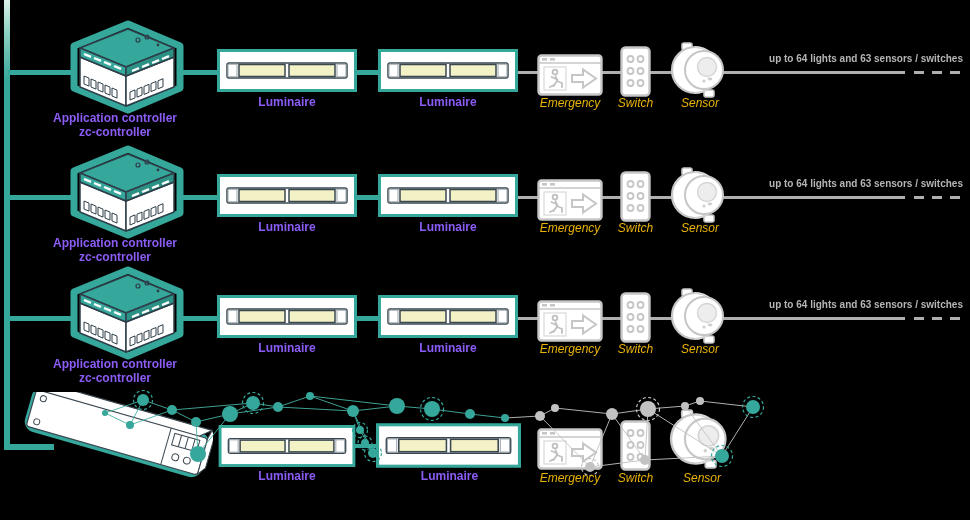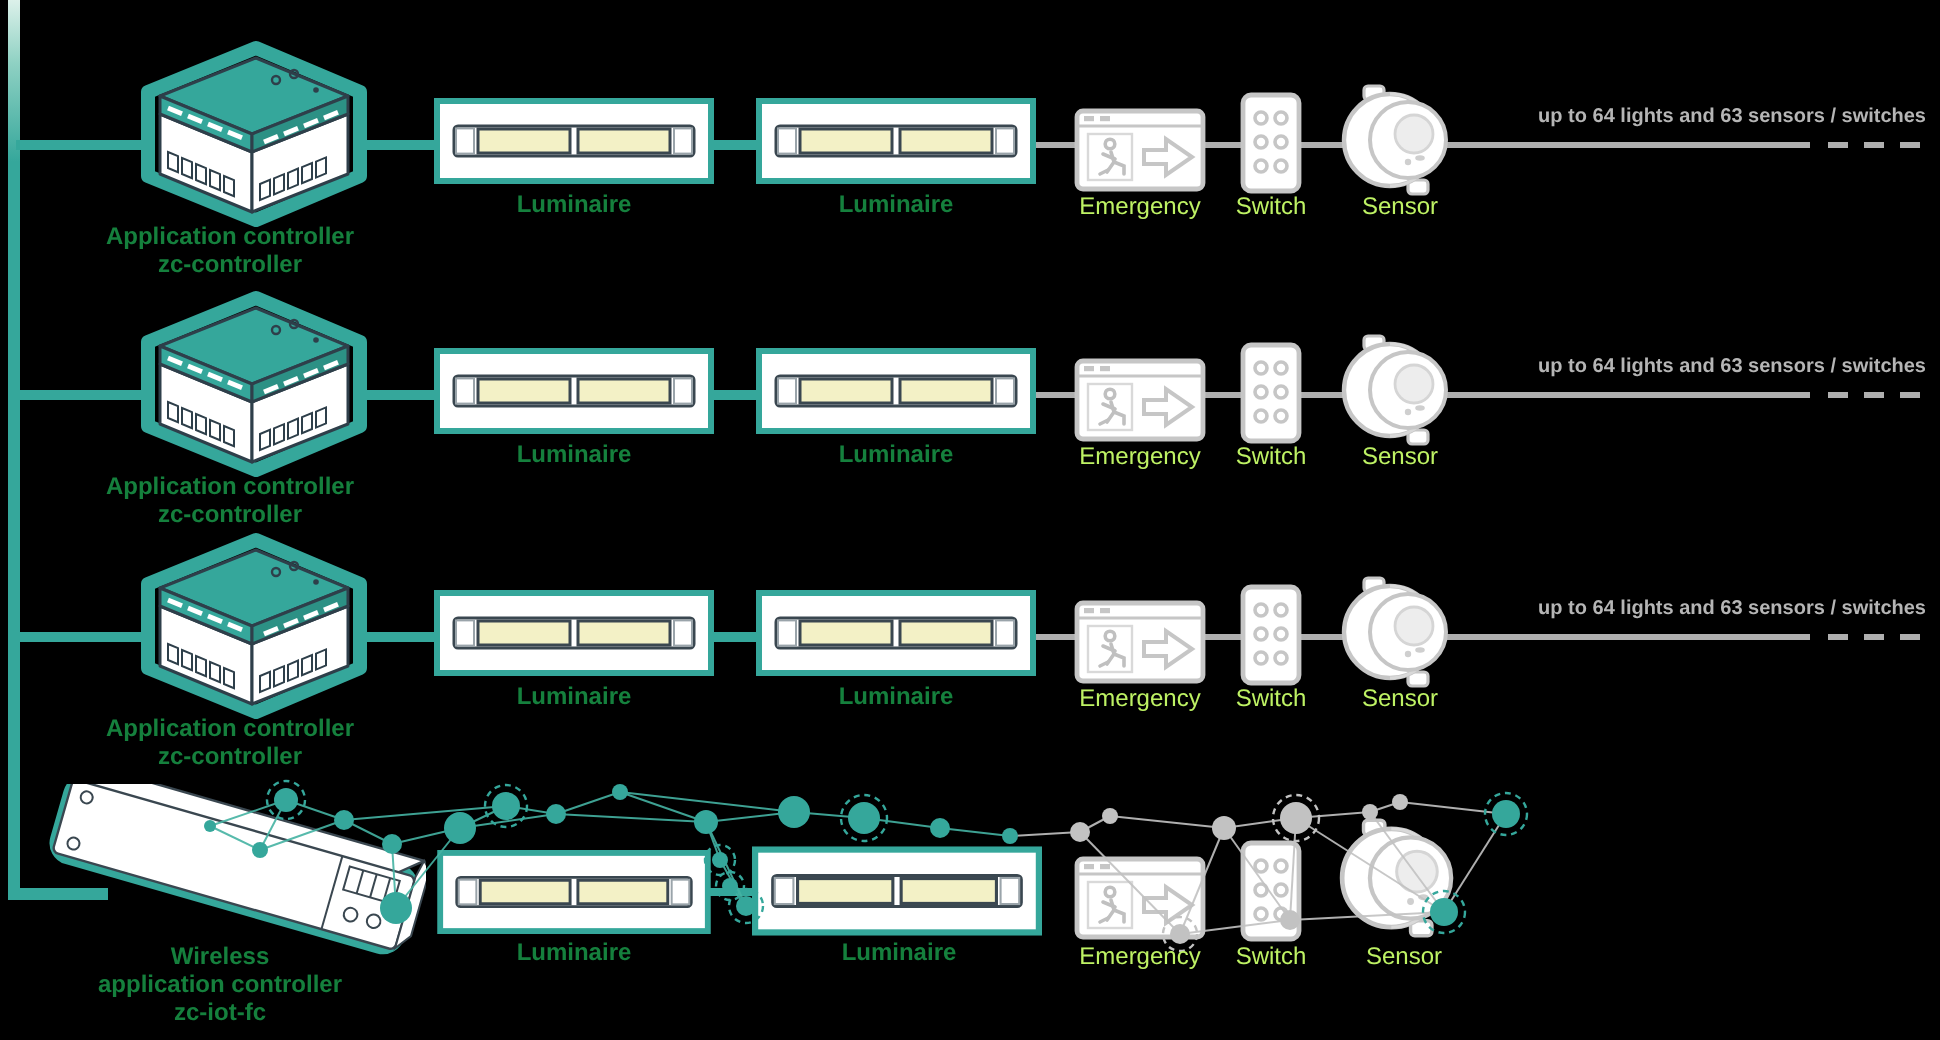--- a/index.html
+++ b/index.html
@@ -5,22 +5,22 @@
   html,body{margin:0;padding:0;background:#000;}
   #stage{position:relative;width:970px;height:520px;background:#000;overflow:hidden;
          font-family:"Liberation Sans",sans-serif;}
   .row{position:absolute;left:0;width:970px;height:150px;}
   .hline-teal{position:absolute;background:#35A79B;z-index:1;}
   .hline-gray{position:absolute;background:#AFAFAF;z-index:1;}
   .dash{position:absolute;background:#AFAFAF;z-index:1;}
   .ic{position:absolute;z-index:2;}
   .mesh{position:absolute;z-index:3;pointer-events:none;}
   .lbl{position:absolute;z-index:4;text-align:center;line-height:14px;}
-  .lbl-teal{color:#15803d;font-weight:bold;font-size:12px;}
-  .lbl-gray{color:#bef264;font-size:12px;}
+  .lbl-teal{color:#8b5cf6;font-weight:bold;font-size:12px;}
+  .lbl-gray{color:#eab308;font-size:12px;font-style:italic;}
   .cap{position:absolute;z-index:4;text-align:right;color:#B5B5B5;font-weight:bold;font-size:10px;}
   .bus{position:absolute;left:4px;top:0;width:6px;height:450px;z-index:1;
        background:linear-gradient(#DCF1EA 0%,#8FD1C3 7%,#35A79B 18%,#35A79B 100%);}
   .elbow{position:absolute;left:4px;top:444px;width:50px;height:6px;background:#35A79B;z-index:1;}
 </style>
 </head>
 <body>
 
 <svg width="0" height="0" style="position:absolute">
   <defs>
@@ -230,21 +230,20 @@
     <div class="lbl lbl-gray" style="left:670px;top:96px;width:60px">Sensor</div>
     <div class="cap" style="left:640px;top:53px;width:323px">up to 64 lights and 63 sensors / switches</div>
   </div>
 
   <div class="row" style="top:380px;height:140px">
     <div class="hline-teal" style="left:352px;top:64px;width:28px;height:4px"></div>
 
     <svg class="ic" style="left:18px;top:12px;width:195px;height:95px">
         <use href="#sym-wifi-controller"></use>
       </svg>
-    <div class="lbl lbl-teal" style="left:5px;top:91px;width:210px"><span>Wireless</span><br><span>application controller</span><br><span>zc-iot-fc</span></div>
 
     <svg class="ic" style="left:217px;top:45px;width:140px;height:42px">
         <use href="#sym-luminaire"></use>
       </svg>
     <svg class="ic" style="left:376px;top:42px;width:145px;height:47px">
         <use href="#sym-luminaire"></use>
       </svg>
     <div class="lbl lbl-teal" style="left:217px;top:89px;width:140px">Luminaire</div>
     <div class="lbl lbl-teal" style="left:378px;top:89px;width:143px">Luminaire</div>
     <svg class="ic" style="left:537px;top:44px;width:66px;height:46px">

